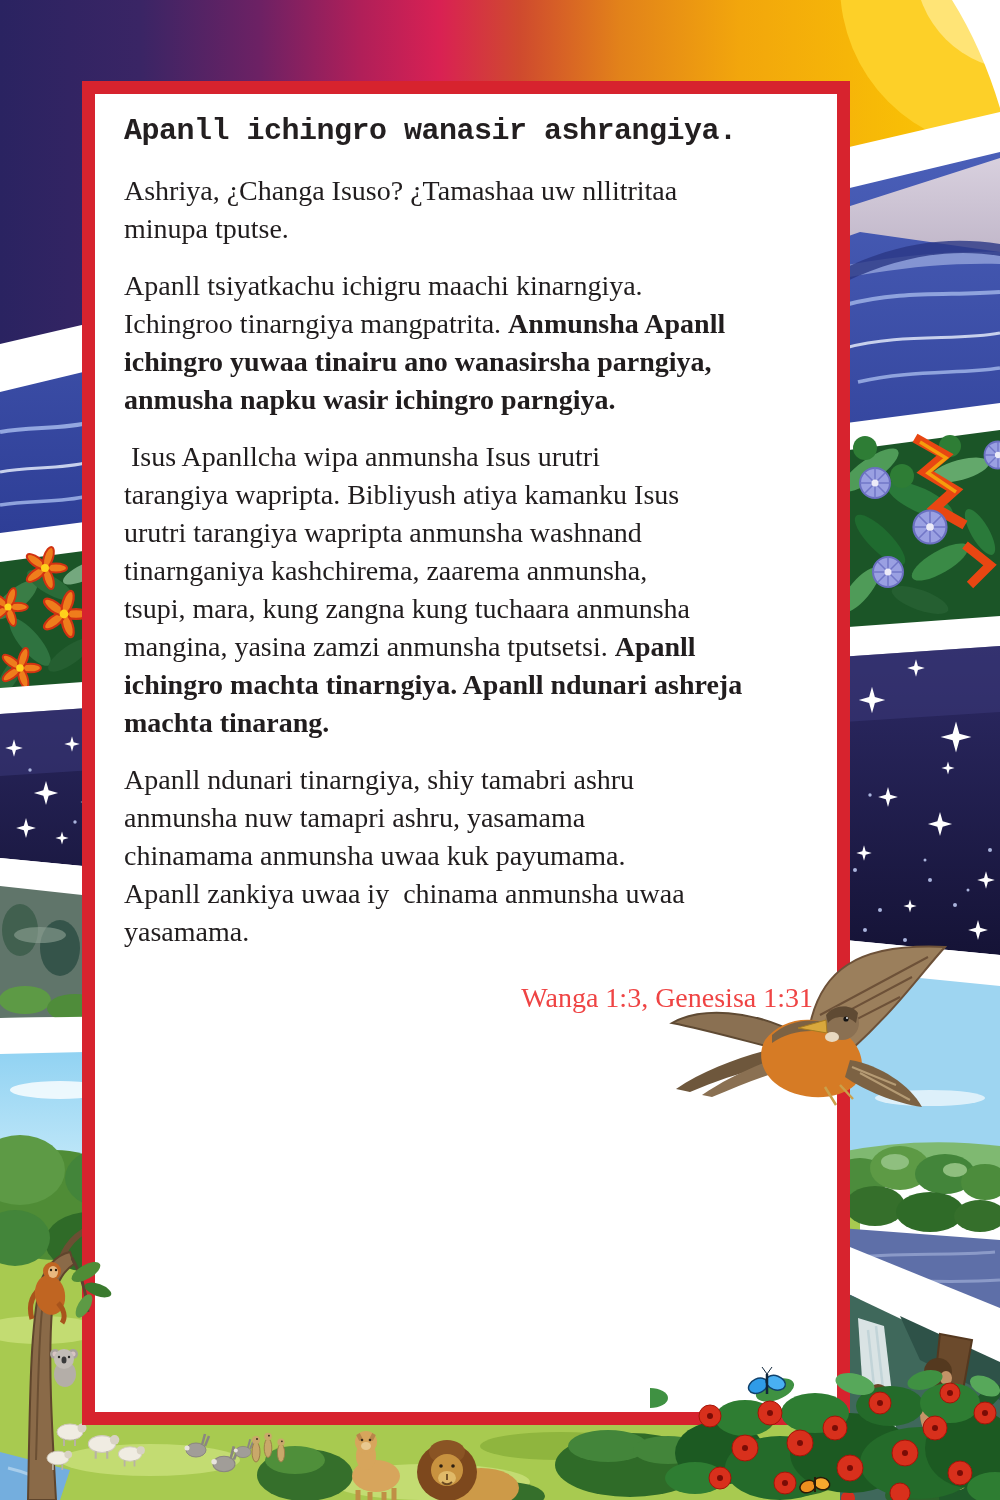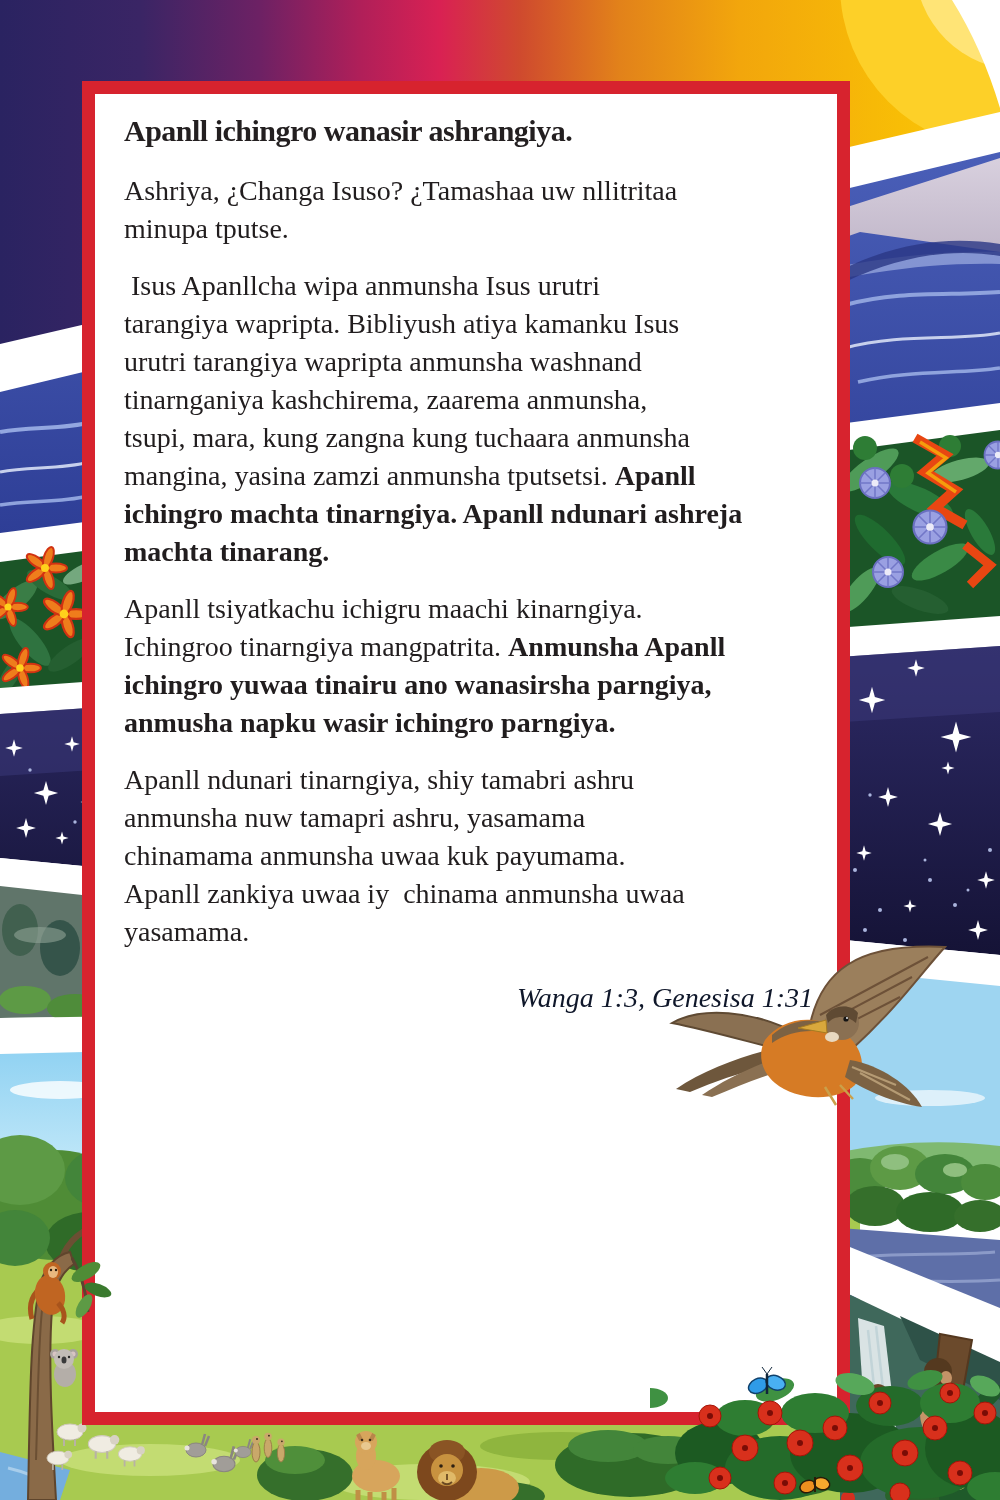--- a/index.html
+++ b/index.html
@@ -2,25 +2,25 @@
 <html><head>
 <meta charset="utf-8">
 <style>
   html,body{margin:0;padding:0;background:#ffffff;}
   .stage{position:relative;width:1000px;height:1500px;overflow:hidden;background:#fff;
          font-family:"Liberation Serif", serif;}
   .bg{position:absolute;left:0;top:0;z-index:0;}
   .card{position:absolute;left:82px;top:81px;width:768px;height:1344px;box-sizing:border-box;
         background:#ffffff;border:13px solid #d7232e;z-index:1;
         padding:20px 24px 0 29px;}
-  .heading{font-family:Liberation Serif, serif;font-weight:bold;font-size:30px;
+  .heading{font-family:Liberation Mono, monospace;font-weight:bold;font-size:30px;
            letter-spacing:-0.5px;color:#231f20;margin:0 0 24px 0;}
   .para{font-size:28px;line-height:38px;color:#211d1e;margin:16px 0 19px 0;white-space:pre-wrap;}
   .para .bold{font-weight:bold;}
-  .citation{font-size:28px;line-height:38px;font-style:italic;color:#0f172a;text-align:right;
+  .citation{font-size:28px;line-height:38px;color:#ef4444;text-align:right;
             margin-top:28px;}
   .overlay{position:absolute;z-index:2;}
   .bird-ov{left:660px;top:935px;}
   .bush-ov{left:650px;top:1358px;}
   .leaf-ov{left:66px;top:1254px;}
 </style>
 </head>
 <body>
 
 <div class="stage">
@@ -359,32 +359,32 @@
     <circle cx="855" cy="1418" r="3" fill="#f5f0e0"></circle>
         <circle cx="862" cy="1402" r="3" fill="#f5f0e0"></circle>
   </g>
 </svg>
 
 <div class="card">
   <h1 class="heading">Apanll ichingro wanasir ashrangiya.</h1>
   <div>
         <p class="para"><span>Ashriya, ¿Changa Isuso? ¿Tamashaa uw nllitritaa
 minupa tputse.</span></p>
+        <p class="para"><span>Apanll tsiyatkachu ichigru maachi kinarngiya.
+Ichingroo tinarngiya mangpatrita. </span><span class="bold">Anmunsha Apanll
+ichingro yuwaa tinairu ano wanasirsha parngiya,
+anmusha napku wasir ichingro parngiya.</span></p>
         <p class="para"><span> Isus Apanllcha wipa anmunsha Isus urutri
 tarangiya wapripta. Bibliyush atiya kamanku Isus
 urutri tarangiya wapripta anmunsha washnand
 tinarnganiya kashchirema, zaarema anmunsha,
 tsupi, mara, kung zangna kung tuchaara anmunsha
 mangina, yasina zamzi anmunsha tputsetsi. </span><span class="bold">Apanll
 ichingro machta tinarngiya. Apanll ndunari ashreja
 machta tinarang.</span></p>
-        <p class="para"><span>Apanll tsiyatkachu ichigru maachi kinarngiya.
-Ichingroo tinarngiya mangpatrita. </span><span class="bold">Anmunsha Apanll
-ichingro yuwaa tinairu ano wanasirsha parngiya,
-anmusha napku wasir ichingro parngiya.</span></p>
         <p class="para"><span>Apanll ndunari tinarngiya, shiy tamabri ashru
 anmunsha nuw tamapri ashru, yasamama
 chinamama anmunsha uwaa kuk payumama.
 Apanll zankiya uwaa iy  chinama anmunsha uwaa
 yasamama.</span></p>
       </div>
   <div class="citation">Wanga 1:3, Genesisa 1:31</div>
 </div>
 
 <svg class="overlay bird-ov" width="300" height="190" viewBox="0 0 300 190">

